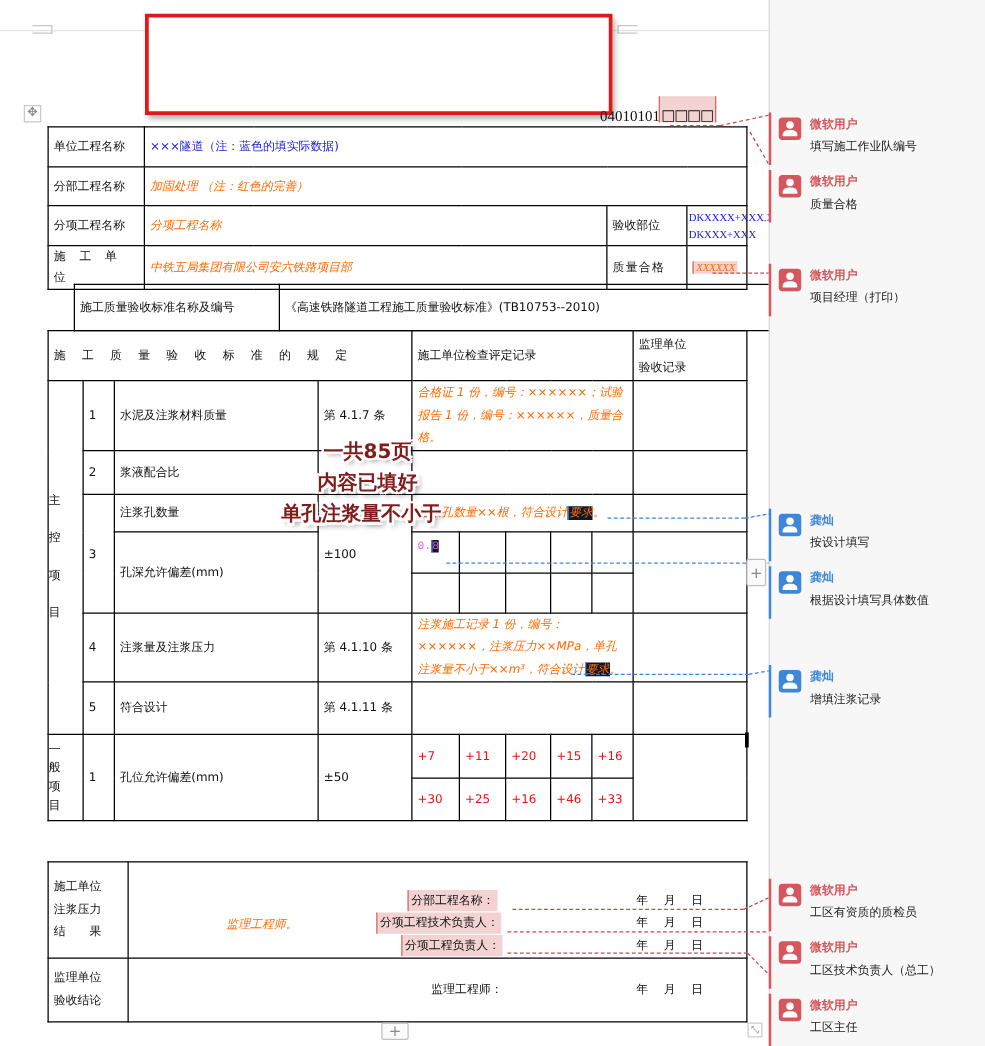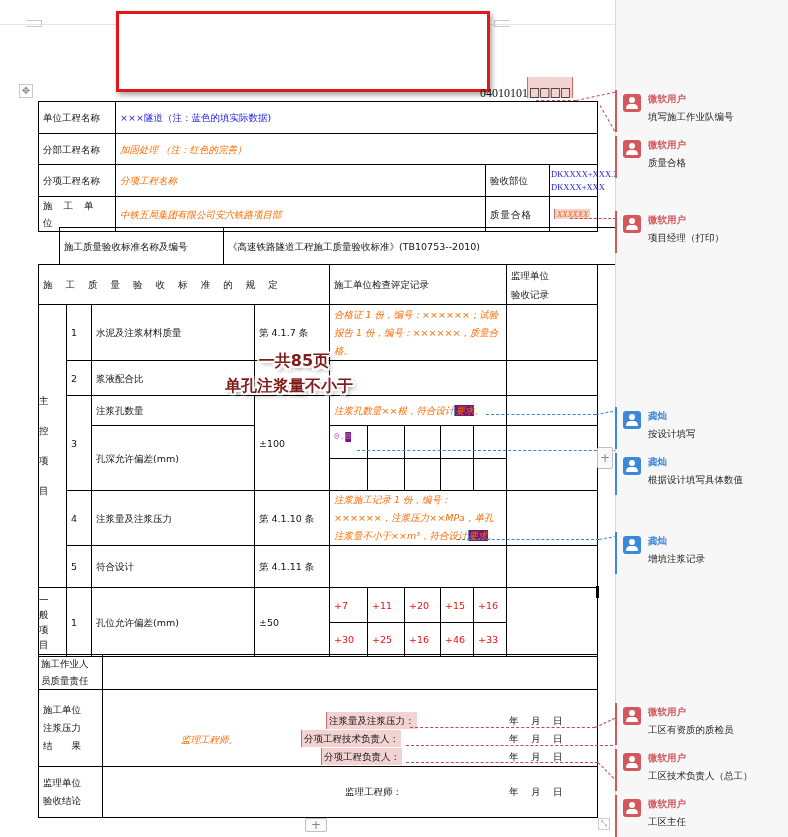--- a/index.html
+++ b/index.html
@@ -24,21 +24,21 @@
 
   
   .tbl { position: absolute; border-collapse: collapse; table-layout: fixed; font-size: 9.5px; }
   .tbl td { border: 1px solid #000; vertical-align: middle; padding: 0 4px; line-height: 17px; }
   .c { text-align: left; }
   .blue { color: #2020e0; }
   .orange { color: #ff6a00; font-style: italic; }
   .red { color: #ee1111; }
   .magenta { color: #e060e0; }
   .sp { letter-spacing: 4px; }
-  .hl-blue { background: #701a75; border-left: 1px solid #4f8fd6; }
+  .hl-blue { background: #0f172a; border-left: 1px solid #4f8fd6; }
   .hl-pink { background: #f3d2d2; border-left: 1px solid #d36a6a; padding: 0 2px; }
 
   
   .promo { position: absolute; left: 204px; top: 348px; width: 180px; text-align: center; font-size: 16px; font-weight: bold; color: #7f1d1d; line-height: 25px; -webkit-text-stroke: 0px; text-shadow: 2px 0 0 #fff, -2px 0 0 #fff, 0 2px 0 #fff, 0 -2px 0 #fff, 2px 2px 0 #fff, -2px -2px 0 #fff, 2px -2px 0 #fff, -2px 2px 0 #fff, 3px 3px 4px rgba(0,0,0,0.5); }
 
   
   .dash { position: absolute; height: 0; border-top: 1px dashed; }
   .dash.pink { border-color: #c9474f; }
   .dash.blue { border-color: #3d83d3; }
 
@@ -233,50 +233,35 @@
     <tr style="height:34px">
       <td class="c red">+30</td>
       <td class="c red">+25</td>
       <td class="c red">+16</td>
       <td class="c red">+46</td>
       <td class="c red">+33</td>
     </tr>
   </tbody>
     </table>
 
-  <table class="tbl" style="left:38px; top:654px; width:559px;">
-    <colgroup>
-        <col style="width:64px">
-        <col style="width:495px">
-      </colgroup>
-    <tbody>
-        <tr style="height:35px">
-      <td style="padding:0 2px; line-height:17px;">
-        <div>施工作业人</div>
-        <div>员质量责任</div>
-      </td>
-      <td></td>
-    </tr>
-  </tbody>
-    </table>
   <table class="tbl" style="left:38px; top:689px; width:559px;">
     <colgroup>
         <col style="width:64px">
         <col style="width:495px">
       </colgroup>
     <tbody>
         <tr style="height:77px">
       <td class="c" style="line-height:18px">
         <div>施工单位</div>
         <div>注浆压力</div>
         <div>结　　果</div>
       </td>
       <td style="position:relative">
         <span class="orange" style="position:absolute; left:78px; top:41px;">监理工程师。</span>
-        <span class="hl-pink" style="position:absolute; left:223px; top:22px;">注浆量及注浆压力：</span>
+        <span class="hl-pink" style="position:absolute; left:223px; top:22px;">分部工程名称：</span>
         <span class="hl-pink" style="position:absolute; left:198px; top:40px;">分项工程技术负责人：</span>
         <span class="hl-pink" style="position:absolute; left:218px; top:58px;">分项工程负责人：</span>
         <span style="position:absolute; left:406px; top:22px;">年　 月　 日</span>
         <span style="position:absolute; left:406px; top:40px;">年　 月　 日</span>
         <span style="position:absolute; left:406px; top:58px;">年　 月　 日</span>
       </td>
     </tr>
     <tr style="height:51px">
       <td class="c" style="line-height:18px">
         <div>监理单位</div>
@@ -285,20 +270,21 @@
       <td style="position:relative">
         <span style="position:absolute; left:242px; top:16px;">监理工程师：</span>
         <span style="position:absolute; left:406px; top:16px;">年　 月　 日</span>
       </td>
     </tr>
   </tbody>
     </table>
 
   <div class="promo">
     <div>一共85页</div>
+    <div>内容已填好</div>
     <div style="white-space:nowrap; margin-left:-10px;">单孔注浆量不小于</div>
   </div>
 
   <div class="dash pink" style="left:536px; top:100px; width:40px;"></div>
   <div class="dash pink" style="left:576px; top:100px; width:40px; transform:rotate(-12deg); transform-origin:left;"></div>
   <div class="dash pink" style="left:600px; top:105px; width:40px; transform:rotate(60deg); transform-origin:left;"></div>
   <div class="dash pink" style="left:570px; top:218px; width:46px;"></div>
   <div class="dash pink" style="left:410px; top:727px; width:185px;"></div>
   <div class="dash pink" style="left:595px; top:727px; width:22px; transform:rotate(-25deg); transform-origin:left;"></div>
   <div class="dash pink" style="left:406px; top:745px; width:212px;"></div>

